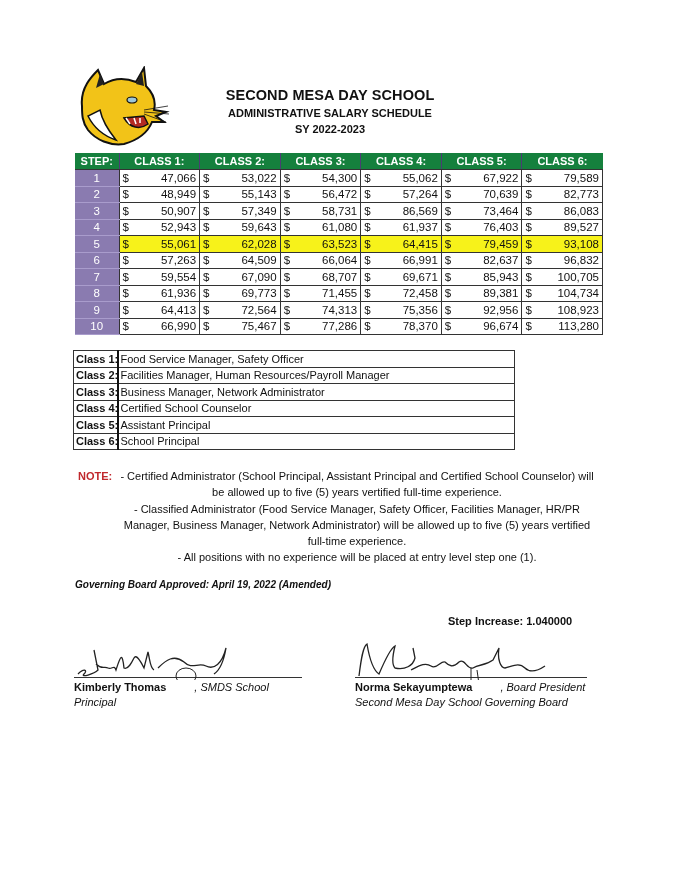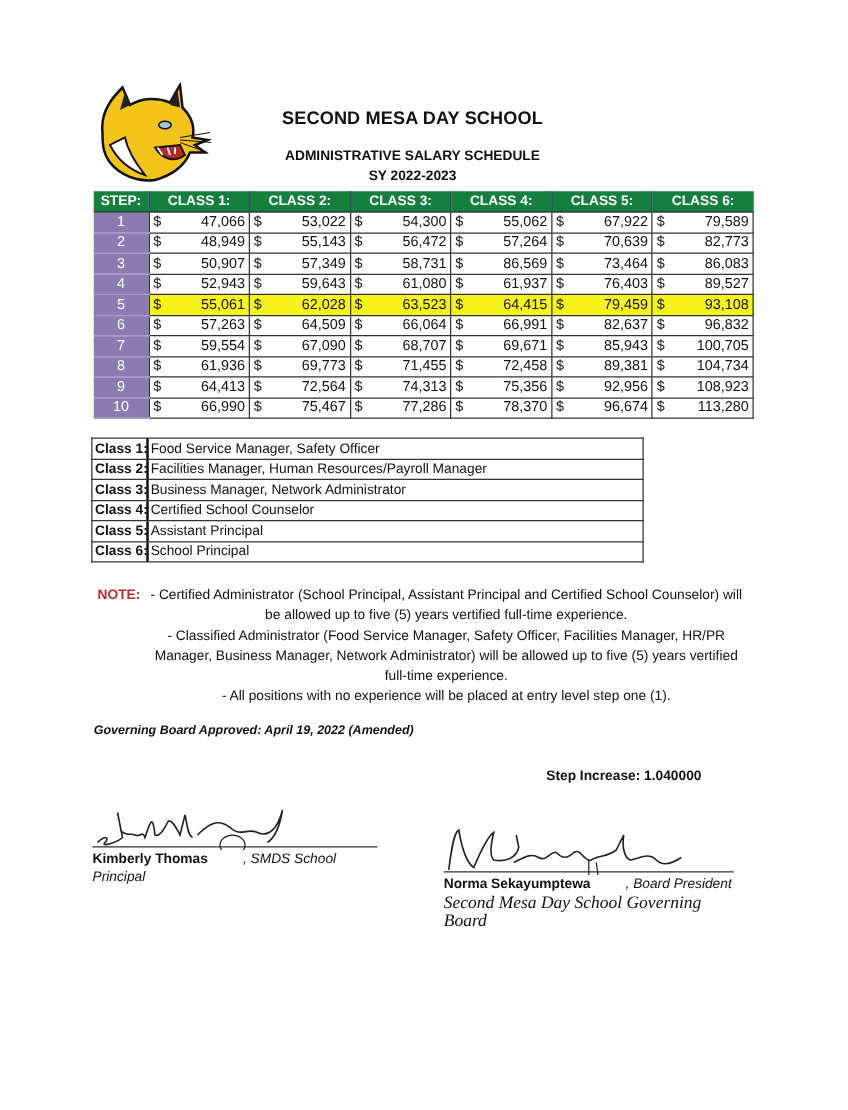--- a/index.html
+++ b/index.html
@@ -3,21 +3,21 @@
 <meta charset="utf-8">
 <style>
   html, body { margin: 0; padding: 0; background: #ffffff; }
   body {
     width: 678px; height: 888px; position: relative; overflow: hidden;
     font-family: "Liberation Sans", "DejaVu Sans", sans-serif; color: #111;
   }
   .logo { position: absolute; left: 74px; top: 66px; width: 96px; height: 82px; }
   .title-block { position: absolute; left: 200px; top: 86px; width: 260px; text-align: center; }
   .title-main { font-size: 14.5px; font-weight: bold; letter-spacing: 0.1px; line-height: 18px; }
-  .title-sub { font-size: 11px; font-weight: bold; line-height: 16px; margin-top: 13px; }
+  .title-sub { font-size: 11px; font-weight: bold; line-height: 16px; margin-top: 1px; }
   .title-sy { font-size: 11px; font-weight: bold; line-height: 16px; }
 
   table.salary {
     position: absolute; left: 75px; top: 153px; width: 528px;
     border-collapse: collapse; font-size: 11.5px; table-layout: fixed;
   }
   table.salary th {
     background: #15803d; color: #ffffff; font-weight: bold; font-size: 11px;
     height: 16px; padding: 0; text-align: center; border-left: 1px solid #4b3d74;
     border-bottom: 1px solid #333;
@@ -41,30 +41,30 @@
   }
   table.legend td { height: 15.5px; padding: 0 2px; border: 1px solid #333; white-space: nowrap; }
   table.legend td.lbl { font-weight: bold; width: 40px; border-right: 2px solid #111; }
 
   .note { position: absolute; left: 78px; top: 468px; width: 520px; font-size: 11px; line-height: 16.3px; }
   .note-label { position: absolute; left: 0; top: 0; color: #c0282d; font-weight: bold; }
   .note-body { margin-left: 38px; }
   .note-body p { margin: 0; text-align: center; }
 
   .approved { position: absolute; left: 75px; top: 579px; font-size: 10px; font-weight: bold; font-style: italic; }
-  .step-inc { position: absolute; left: 437px; top: 615px; font-size: 11px; font-weight: bold; }
+  .step-inc { position: absolute; left: 448px; top: 615px; font-size: 11px; font-weight: bold; }
 
   .sig-left { position: absolute; left: 74px; top: 640px; width: 228px; }
-  .sig-right { position: absolute; left: 355px; top: 660px; width: 232px; }
+  .sig-right { position: absolute; left: 355px; top: 640px; width: 232px; }
   .sig-svg { display: block; height: 40px; width: 100%; }
   .sig-line { border-top: 1px solid #333; margin-top: -3px; }
   .sig-name { font-size: 11px; line-height: 15px; margin-top: 2px; }
   .sig-name b { font-weight: bold; }
   .sig-name i { font-style: italic; padding-left: 28px; }
-  .sig-org { font-size: 14px; font-style: italic; line-height: 15px; font-family: Liberation Serif, serif; }
+  .sig-org { font-size: 11px; font-style: italic; line-height: 15px; }
 </style>
 </head>
 <body>
 
 <div class="logo">
   <svg viewBox="0 0 96 82" width="96" height="82">
     <path d="M8 40 C6 22 18 10 24 4 L30 18 C40 12 52 12 62 16 L70 2 L72 20 C80 28 82 36 80 44 L92 46 L82 50 L90 56 L78 56 C74 66 64 74 50 78 C36 80 22 74 14 64 C8 56 8 48 8 40 Z" fill="#f2c318" stroke="#111" stroke-width="2"></path>
     <path d="M14 50 C20 62 30 70 42 74 C34 64 28 54 26 44 Z" fill="#fff" stroke="#111" stroke-width="1.5"></path>
     <path d="M26 8 L30 18 L22 22 Z" fill="#222"></path>
     <path d="M68 6 L70 20 L62 18 Z" fill="#222"></path>

